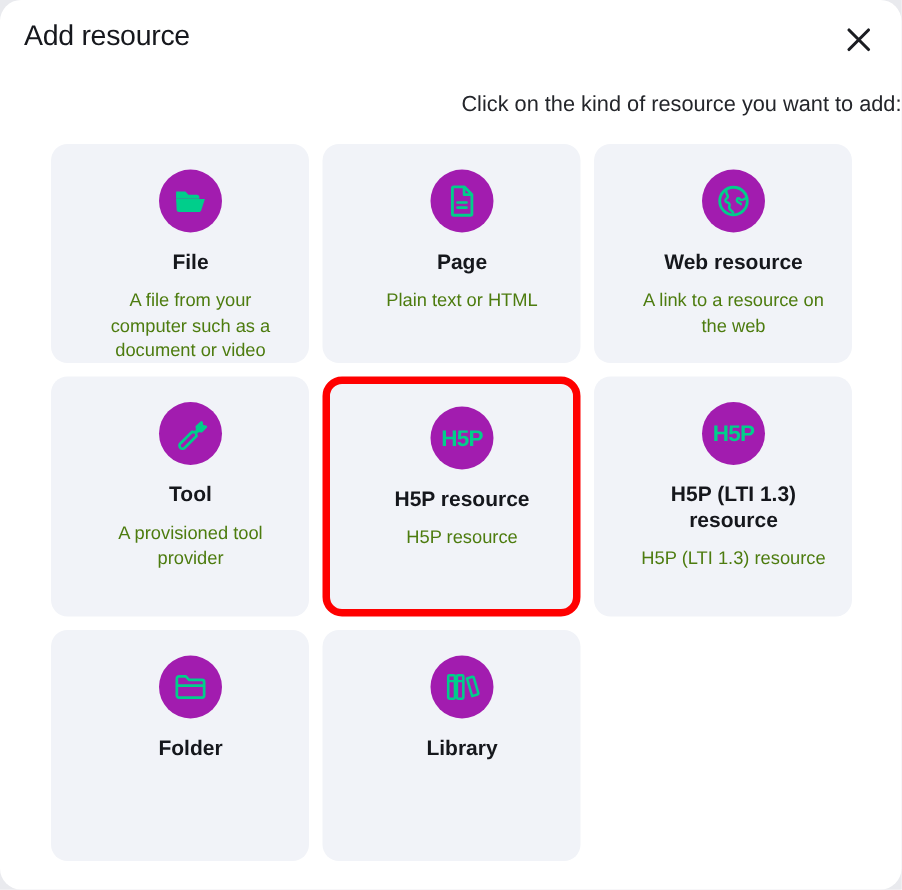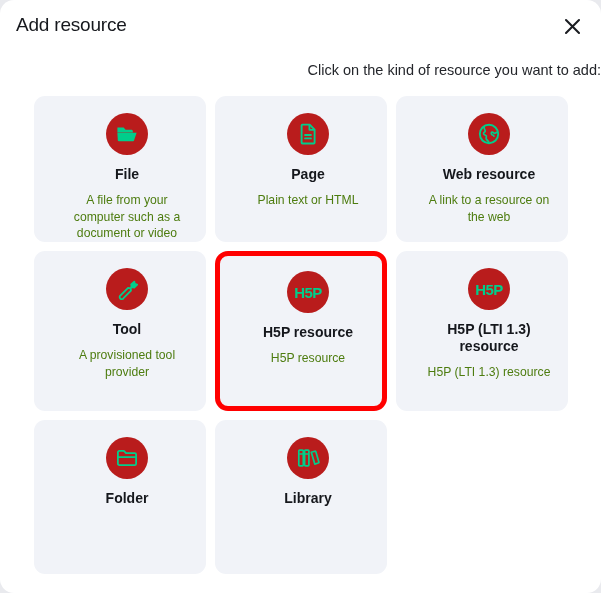--- a/index.html
+++ b/index.html
@@ -88,21 +88,21 @@
   .card.highlighted {
     border: 5px solid #ff0000;
     border-radius: 13px;
     padding-top: 15px;
   }
 
   .icon-circle {
     width: 42px;
     height: 42px;
     border-radius: 50%;
-    background: #b91c1c;
+    background: #a21caf;
     display: flex;
     align-items: center;
     justify-content: center;
     flex: 0 0 auto;
   }
   .icon-circle svg { display: block; }
 
   .card-title {
     margin-top: 11px;
     font-size: 14px;

